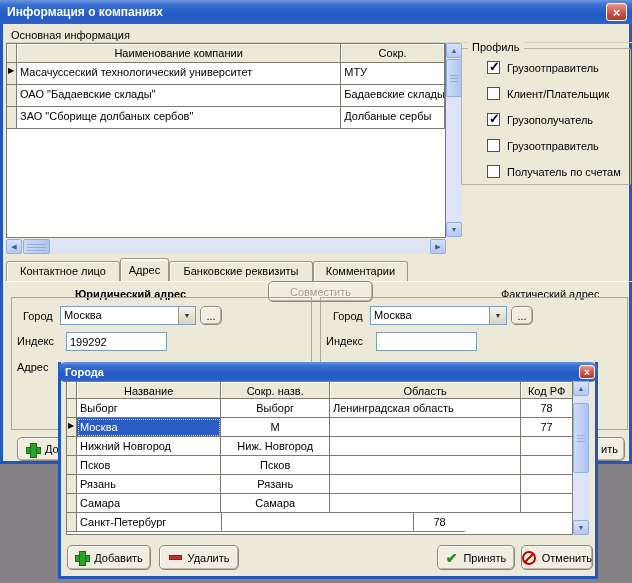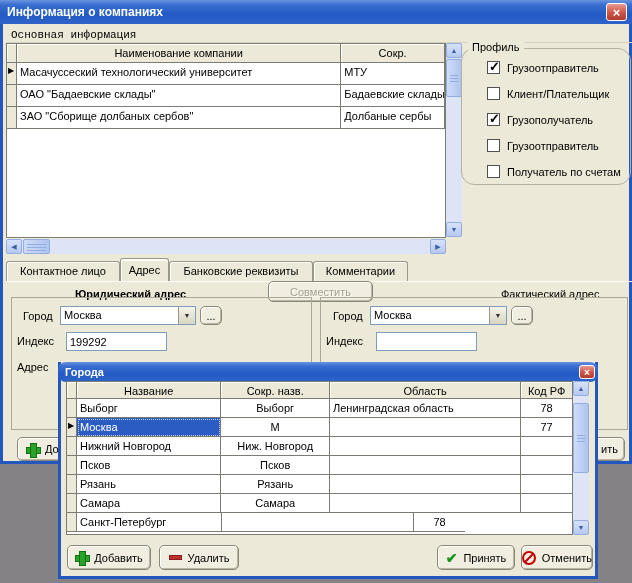--- a/index.html
+++ b/index.html
@@ -41,21 +41,21 @@
   .sb { position:absolute; background:#dce4f6; }
   .sb-btn { position:absolute; background:linear-gradient(180deg,#d7e2fb,#b6c9f0); border:1px solid #93aede;
             border-radius:2px; color:#3c5d9e; font-size:7px; line-height:13px; text-align:center; }
   .sb-thumb { position:absolute; background:linear-gradient(90deg,#cfdcf8,#aec4ef); border:1px solid #93aede; border-radius:2px; }
   .sb-thumb::after { content:""; position:absolute; left:3px; right:3px; top:50%; height:1px; background:#93aede;
                      box-shadow:0 -3px 0 #93aede, 0 3px 0 #93aede; }
   #v-scroll-main { left:443px; top:43px; width:16px; height:194px; }
   #h-scroll-main { left:3px; top:239px; width:440px; height:15px; }
 
   
-  .groupbox { position:absolute; border:1px solid #b5b2a1; border-radius:13px; }
+  .groupbox { position:absolute; border:1px solid #b5b2a1; border-radius:2px; }
   #profile-group { left:458px; top:48px; width:170px; height:137px; }
   .group-caption { position:absolute; top:-8px; left:6px; background:#ece9d8; padding:0 4px; }
   .cb-row { position:absolute; display:flex; align-items:center; gap:7px; }
   .cb { width:13px; height:13px; background:#fff; border:1px solid #505050; position:relative; }
   .cb.checked::after { content:"\2713"; position:absolute; left:1px; top:-3px; font-size:13px; font-weight:bold; color:#000; }
 
   
   .tab { position:absolute; background:#ece9d8; border:1px solid #9a978a; border-bottom:none;
          border-radius:3px 3px 0 0; text-align:center; padding-top:3px;
          box-shadow:inset 1px 1px 0 #fffef5; }
@@ -95,21 +95,21 @@
 </style>
 </head>
 <body>
 
 <div class="win" id="main-window">
   <div class="titlebar">
     <span>Информация о компаниях</span>
     <span class="close-btn">×</span>
   </div>
 
-  <div class="label" id="section-caption" style="left:8px; top:29px;font-family:Liberation Mono, monospace;">Основная информация</div>
+  <div class="label" id="section-caption" style="left:8px; top:29px;">Основная информация</div>
   <div id="section-divider"></div>
 
   <div class="grid" id="company-grid">
     <div class="g-row hdr">
       <div class="g-cell g-head c-mark"></div>
       <div class="g-cell g-head c-name">Наименование компании</div>
       <div class="g-cell g-head c-abbr">Сокр.</div>
     </div>
     <div class="g-row">
       <div class="g-cell g-marker c-mark">▶</div>

